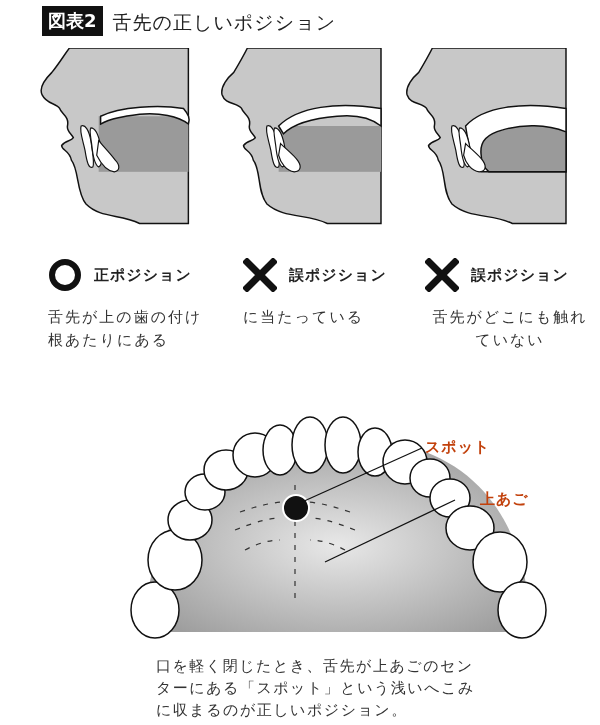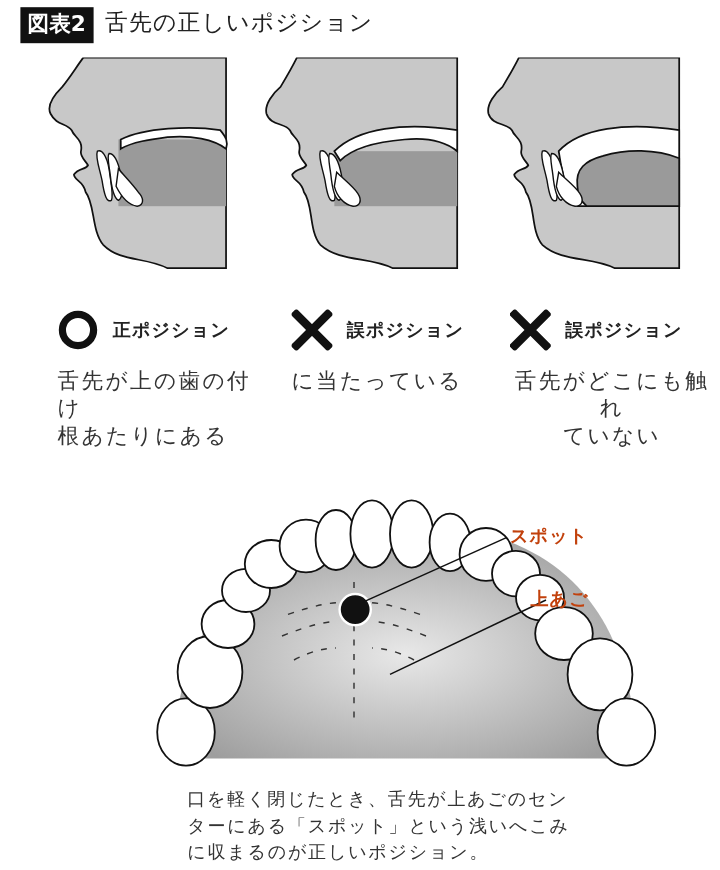--- a/index.html
+++ b/index.html
@@ -1,37 +1,37 @@
 <!DOCTYPE html>
 <html><head>
 <meta charset="utf-8">
 <style>
   html, body { margin: 0; padding: 0; background: #ffffff; }
   body { width: 600px; height: 725px; position: relative; overflow: hidden;
          font-family: "DejaVu Sans", sans-serif; color: #222; }
-  .title-bar { position: absolute; left: 17px; top: 6px; height: 30px; display: flex; align-items: flex-start; }
+  .title-bar { position: absolute; left: 1px; top: 6px; height: 30px; display: flex; align-items: flex-end; padding-left: 41px; }
   .fig-badge { background: #111; color: #fff; font-weight: bold; font-size: 18px;
                padding: 2px 6px; height: 26px; line-height: 26px; letter-spacing: 0px; }
   .fig-title { font-size: 19px; margin-left: 10px; color: #222; letter-spacing: 1px; }
 
   .profile { position: absolute; top: 48px; width: 180px; height: 195px; }
   .p1 { left: 35px; } .p2 { left: 213px; } .p3 { left: 398px; }
 
   .label-row { position: absolute; top: 258px; display: flex; align-items: center; }
   .lr1 { left: 48px; align-items: center; } .lr2 { left: 243px; } .lr3 { left: 425px; }
   .mark { width: 34px; height: 34px; margin-right: 12px; }
   .pos-label { font-size: 15px; font-weight: bold; letter-spacing: 1px; color: #222; }
 
-  .desc { position: absolute; top: 306px; font-size: 18px; line-height: 23px; color: #333; letter-spacing: 2px; width: 170px; }
+  .desc { position: absolute; top: 306px; font-size: 15px; line-height: 23px; color: #333; letter-spacing: 2px; width: 170px; }
   .d1 { left: 48px; } .d2 { left: 243px; } .d3 { left: 425px; text-align: center; }
 
   .palate { position: absolute; left: 130px; top: 400px; width: 420px; height: 245px; }
   .callout { position: absolute; font-size: 15px; font-weight: bold; color: #c2410c; letter-spacing: 1px; }
   .c-spot { left: 425px; top: 438px; }
-  .c-palate { left: 442px; top: 490px; }
+  .c-palate { left: 480px; top: 490px; }
 
   .caption { position: absolute; left: 156px; top: 655px; font-size: 15px; line-height: 22px; color: #333; letter-spacing: 1.5px; width: 330px; }
   .caption div { white-space: nowrap; }
 </style>
 </head>
 <body>
 
 <div class="title-bar">
   <span class="fig-badge">図表2</span>
   <span class="fig-title">舌先の正しいポジション</span>

